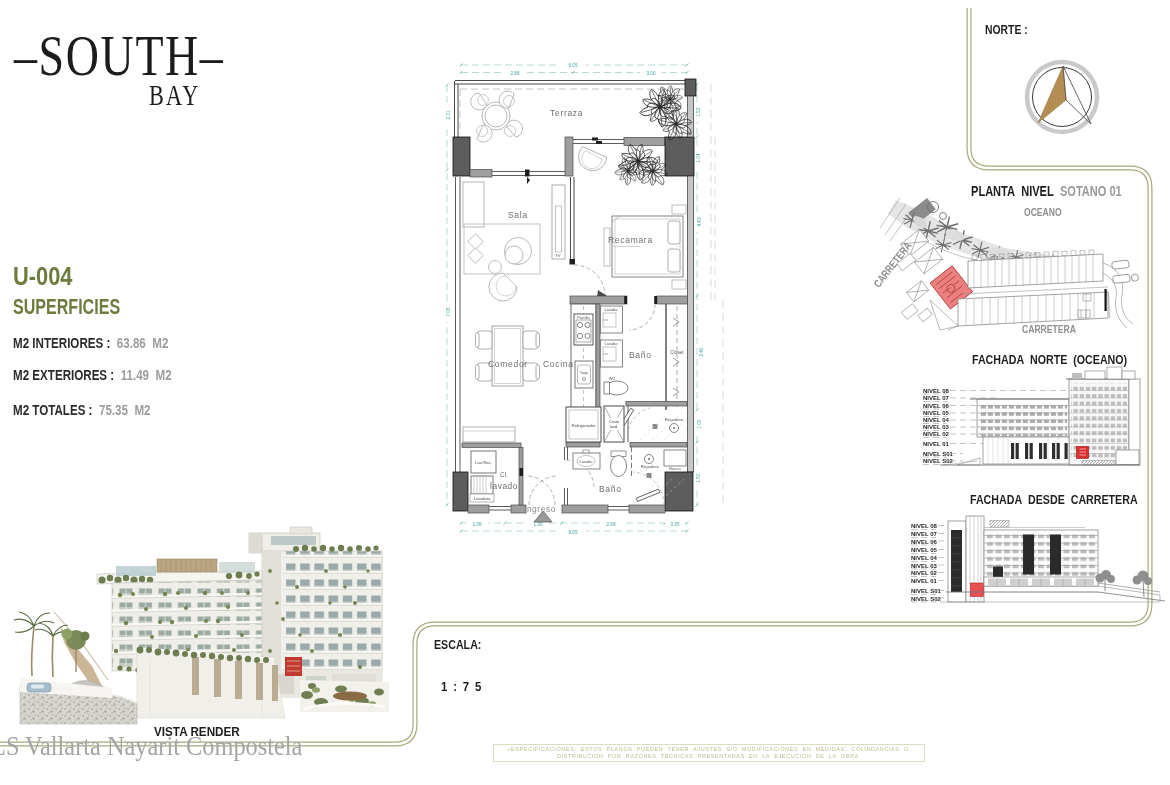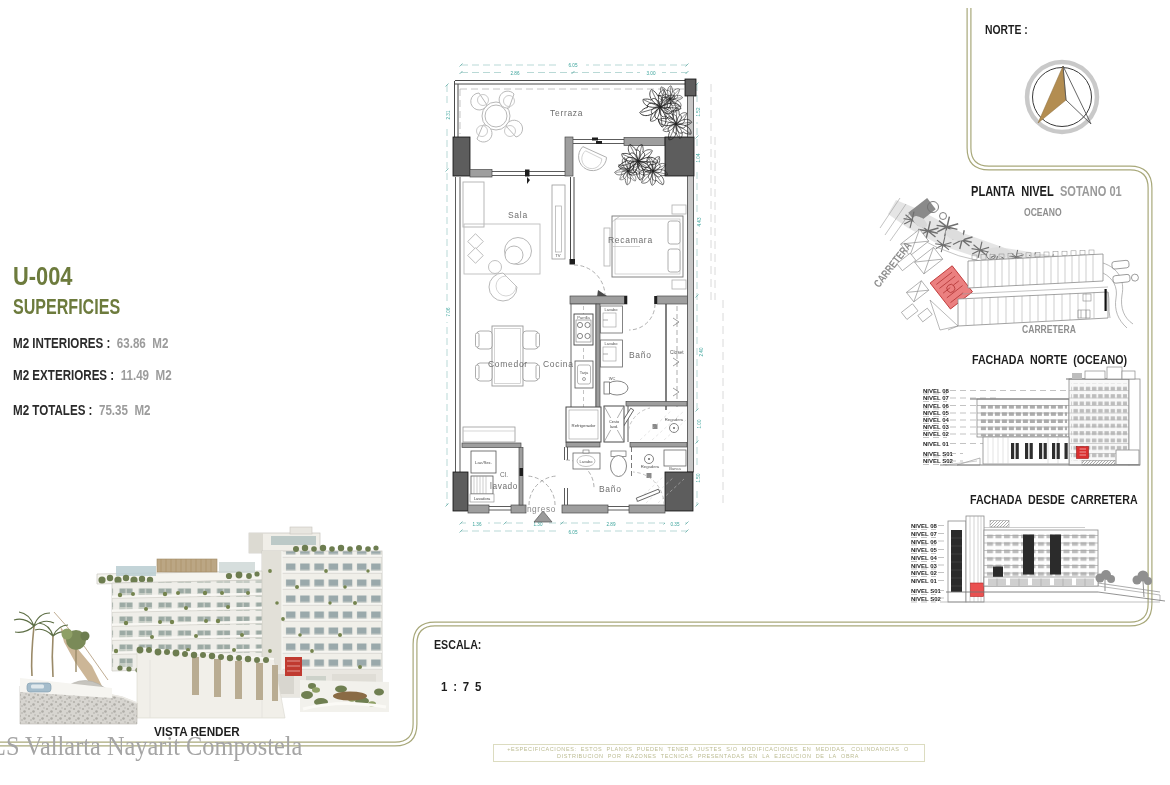--- a/index.html
+++ b/index.html
@@ -6,20 +6,24 @@
   #page{position:relative;width:1170px;height:785px;background:#fff;overflow:hidden;
         font-family:"Liberation Sans",sans-serif;}
   .abs{position:absolute;}
   svg{display:block;}
   svg text{font-family:"Liberation Sans",sans-serif;}
 </style>
 </head>
 <body>
 <div id="page">
 
+<div class="abs" style="left:14px;top:31px;width:300px;height:84px;font-family:'Liberation Serif',serif;color:#1c1c1c;white-space:nowrap;">
+  <div style="font-size:56px;letter-spacing:2px;line-height:50px;transform:scaleX(0.82);transform-origin:0 0;">–SOUTH–</div>
+  <div style="font-size:30px;letter-spacing:3px;line-height:27px;margin-left:135px;transform:scaleX(0.74);transform-origin:0 0;">BAY</div>
+</div>
 
 <div class="abs" style="left:13px;top:261px;font-size:26px;font-weight:bold;color:#6d7b3d;transform:scaleX(0.84);transform-origin:0 0;">U-004</div>
 
 <div class="abs" style="left:13px;top:294px;font-size:22px;font-weight:bold;color:#6d7b3d;transform:scaleX(0.73);transform-origin:0 0;">SUPERFICIES</div>
 
 <div class="abs" style="left:13px;top:335px;font-size:14.5px;font-weight:bold;color:#2b2b2b;transform:scaleX(0.8);transform-origin:0 0;white-space:nowrap;">M2 INTERIORES :&nbsp; <span style="color:#9c9c9c;">63.86&nbsp; M2</span></div>
 
 <div class="abs" style="left:13px;top:367px;font-size:14.5px;font-weight:bold;color:#2b2b2b;transform:scaleX(0.8);transform-origin:0 0;white-space:nowrap;">M2 EXTERIORES :&nbsp; <span style="color:#9c9c9c;">11.49&nbsp; M2</span></div>
 
 <div class="abs" style="left:13px;top:402px;font-size:14.5px;font-weight:bold;color:#2b2b2b;transform:scaleX(0.8);transform-origin:0 0;white-space:nowrap;">M2 TOTALES :&nbsp; <span style="color:#9c9c9c;">75.35&nbsp; M2</span></div>

